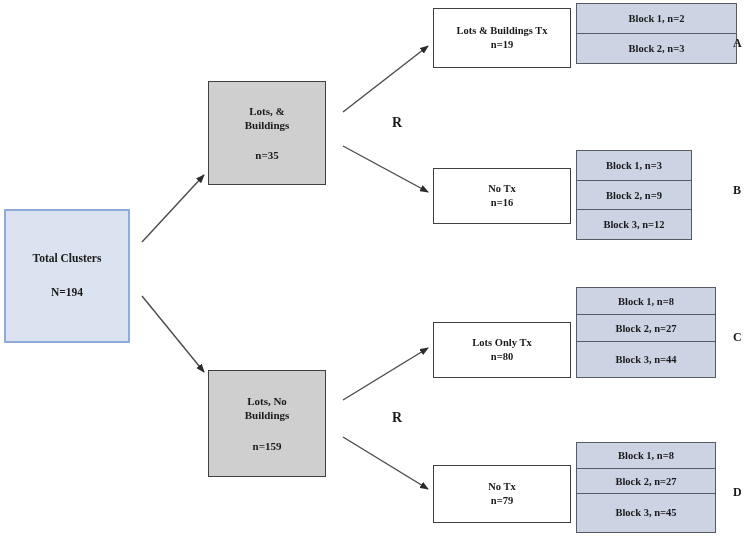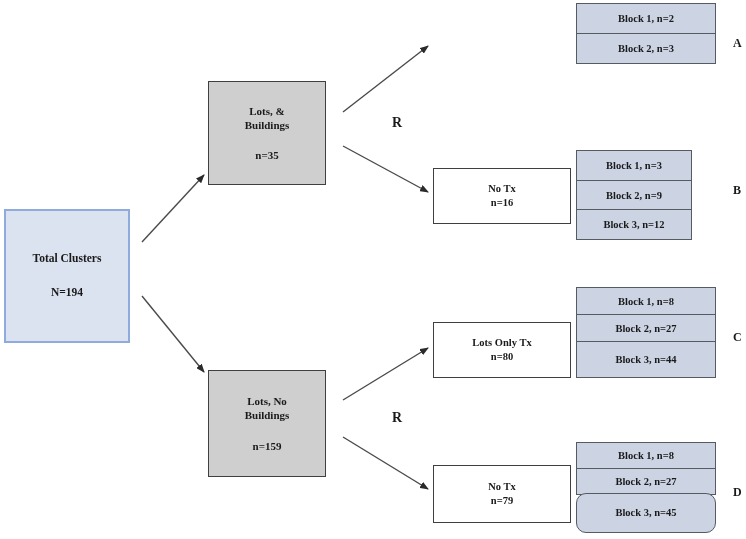--- a/index.html
+++ b/index.html
@@ -132,21 +132,25 @@
   <div class="node node-group" style="left:208px; top:370px; width:118px; height:107px;">
     <div>Lots, No</div>
     <div>Buildings</div>
     <div class="line-gap"></div>
     <div>n=159</div>
   </div>
 
   <div class="rand-label" style="left:392px; top:115px;">R</div>
   <div class="rand-label" style="left:392px; top:410px;">R</div>
 
-  <div class="block-stack" style="left:576px; top:3px; width:140px; height:89px;">
+  <div class="node node-tx" style="left:433px; top:8px; width:138px; height:60px;">
+    <div>Lots &amp; Buildings Tx</div>
+    <div>n=19</div>
+  </div>
+  <div class="block-stack" style="left:576px; top:3px; width:161px; height:89px;">
     <div class="block-cell" style="height:31px;">Block 1, n=2</div>
     <div class="block-cell" style="height:31px;">Block 2, n=3</div>
   </div>
   <div class="arm-label" style="left:733px; top:36px;">A</div>
 
   <div class="node node-tx" style="left:433px; top:168px; width:138px; height:56px;">
     <div>No Tx</div>
     <div>n=16</div>
   </div>
   <div class="block-stack" style="left:576px; top:150px; width:116px; height:90px;">
@@ -167,17 +171,17 @@
   </div>
   <div class="arm-label" style="left:733px; top:330px;">C</div>
 
   <div class="node node-tx" style="left:433px; top:465px; width:138px; height:58px;">
     <div>No Tx</div>
     <div>n=79</div>
   </div>
   <div class="block-stack" style="left:576px; top:442px; width:140px; height:89px;">
     <div class="block-cell" style="height:31px;">Block 1, n=8</div>
     <div class="block-cell" style="height:31px;">Block 2, n=27</div>
-    <div class="block-cell" style="height:45px;border-radius:10px;">Block 3, n=45</div>
+    <div class="block-cell" style="height:45px;">Block 3, n=45</div>
   </div>
   <div class="arm-label" style="left:733px; top:485px;">D</div>
 
 </div>
 
 </body></html>

